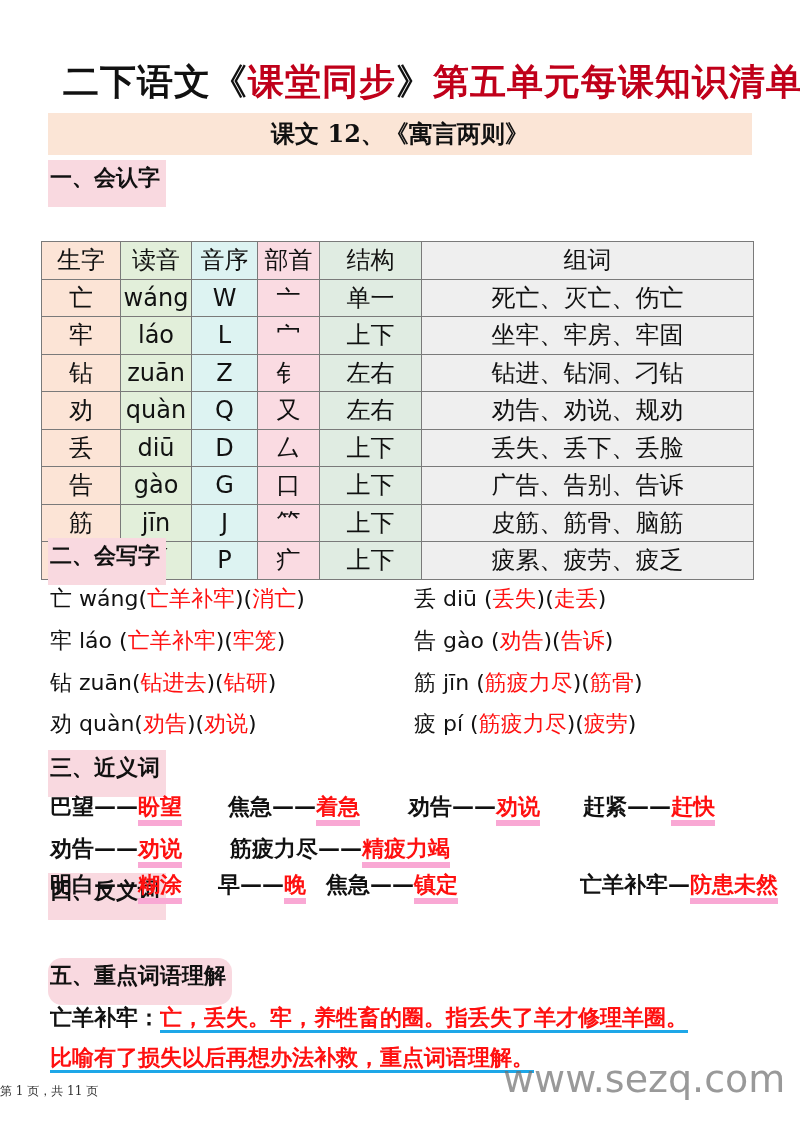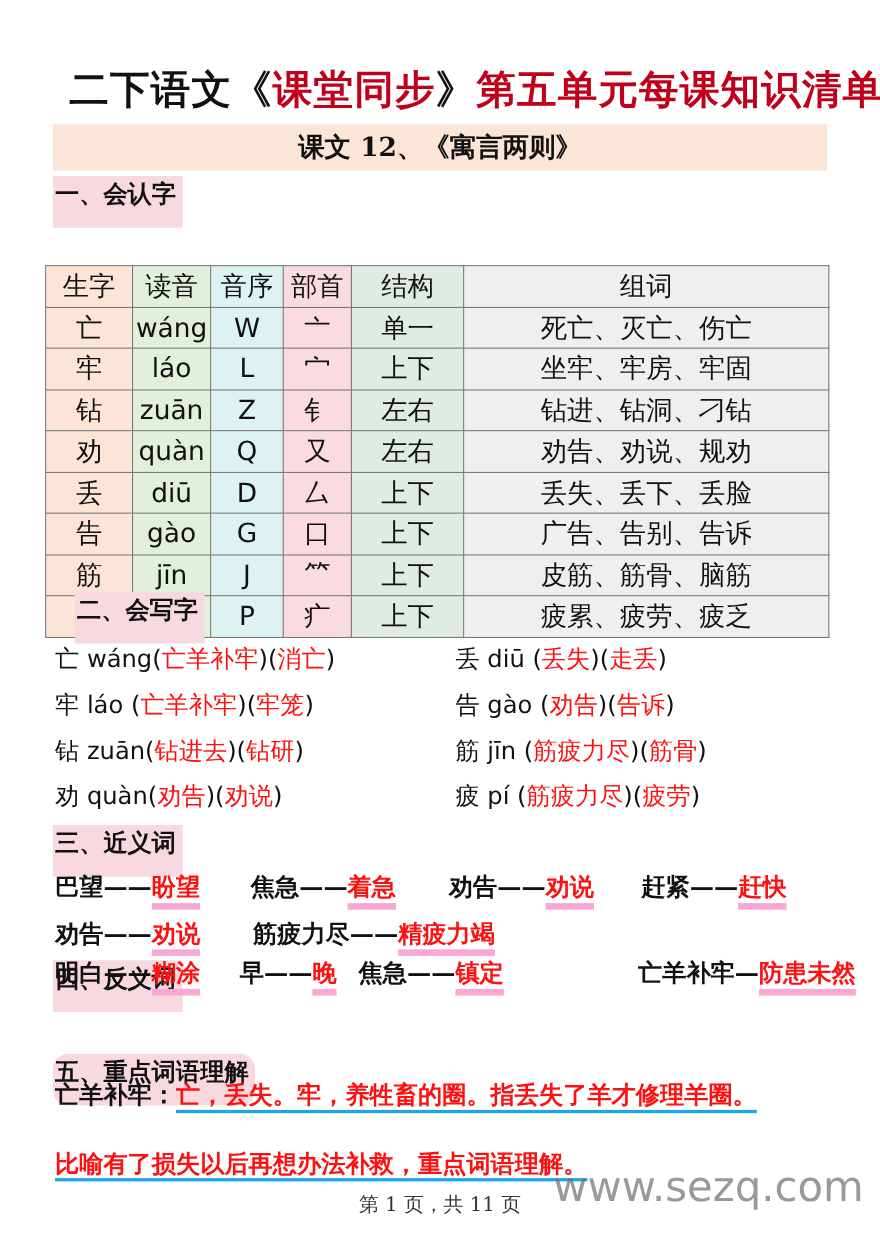--- a/index.html
+++ b/index.html
@@ -23,21 +23,21 @@
   .c4 { width:101px; background:#e0ece2; }
   .c5 { width:331px; background:#efefef; }
   .write-row { position:absolute; font-size:22px; white-space:nowrap; }
   .py { font-family:"DejaVu Sans", sans-serif; }
   .red { color:#ff1010; }
   .line { position:absolute; left:50px; font-size:22px; white-space:nowrap; font-weight:bold; }
   .ans { color:#ff1010; border-bottom:6px solid #f9a8d4; padding-bottom:1px; }
   .pair { display:inline-block; }
   .def-line { position:absolute; left:50px; font-size:22px; white-space:nowrap; font-weight:bold; }
   .def-line .ul { border-bottom:3px solid #1ea7e8; }
-  .footer { position:absolute; top:1083px; left:0; width:800px; text-align:center; font-size:18px; color:#333; }
+  .footer { position:absolute; top:1083px; left:0; width:800px; text-align:left; font-size:12px; color:#333; }
   .watermark { position:absolute; left:503px; top:1057px; font-family:"DejaVu Sans", sans-serif;
                font-size:38px; color:rgba(110,110,110,0.7); }
 </style>
 </head>
 <body>
 
 <div class="title">
   <span class="black">二下语文《</span><span class="red">课堂同步</span><span class="black">》</span><span class="red">第五单元每课知识清单</span>
 </div>
 
@@ -115,21 +115,21 @@
     <td class="c0">疲</td>
     <td class="c1">pí</td>
     <td class="c2">P</td>
     <td class="c3">疒</td>
     <td class="c4">上下</td>
     <td class="c5">疲累、疲劳、疲乏</td>
   </tr>
 </tbody>
   </table>
 
-<div class="sec-head" style="top:538px;margin-left:20px;">二、会写字</div>
+<div class="sec-head" style="top:538px;">二、会写字</div>
 
 <div class="write-row" style="left:50px; top:584px;">
   <span>亡</span> <span class="py">wáng</span><span class="py">(</span><span class="red">亡羊补牢</span><span class="py">)(</span><span class="red">消亡</span><span class="py">)</span>
 </div>
 <div class="write-row" style="left:50px; top:626px;">
   <span>牢</span> <span class="py">láo </span> <span class="py">(</span><span class="red">亡羊补牢</span><span class="py">)(</span><span class="red">牢笼</span><span class="py">)</span>
 </div>
 <div class="write-row" style="left:50px; top:668px;">
   <span>钻</span> <span class="py">zuān</span><span class="py">(</span><span class="red">钻进去</span><span class="py">)(</span><span class="red">钻研</span><span class="py">)</span>
 </div>
@@ -160,21 +160,21 @@
 </div>
 
 <div class="sec-head" style="top:873px;">四、反义词</div>
 
 <div class="line" style="top:870px;">
   <span class="pair" style="width:168px;"><span>明白</span><span>——</span><span class="ans">糊涂</span></span><span class="pair" style="width:108px;"><span>早</span><span>——</span><span class="ans">晚</span></span><span class="pair" style="width:254px;"><span>焦急</span><span>——</span><span class="ans">镇定</span></span><span class="pair"><span>亡羊补牢</span><span>—</span><span class="ans">防患未然</span></span>
 </div>
 
 <div class="sec-head" style="top:958px;border-radius:14px;">五、重点词语理解</div>
 
-<div class="def-line" style="top:981px;">
+<div class="def-line" style="top:1003px;">
   <span>亡羊补牢：</span><span class="red ul">亡，丢失。牢，养牲畜的圈。指丢失了羊才修理羊圈。</span>
 </div>
 <div class="def-line" style="top:1043px;">
   <span class="red ul"><span>比喻有</span><span>了损失以后再想办法补救，重点词语理解。</span></span>
 </div>
 
 <div class="watermark">www.sezq.com</div>
 
 <div class="footer">第 1 页，共 11 页</div>
 

